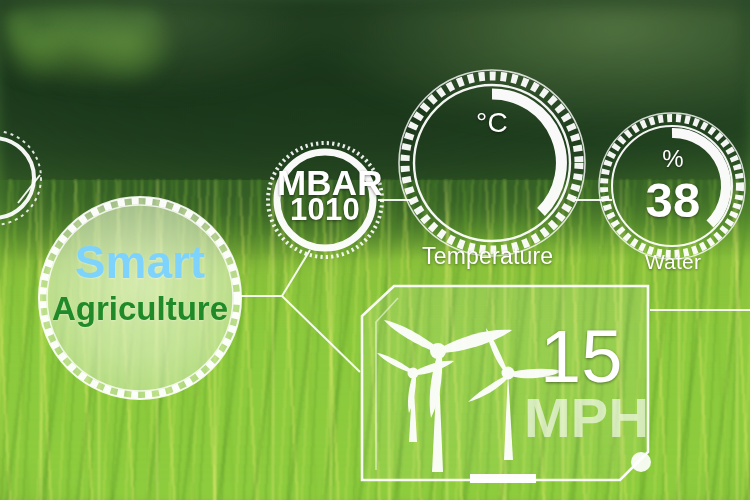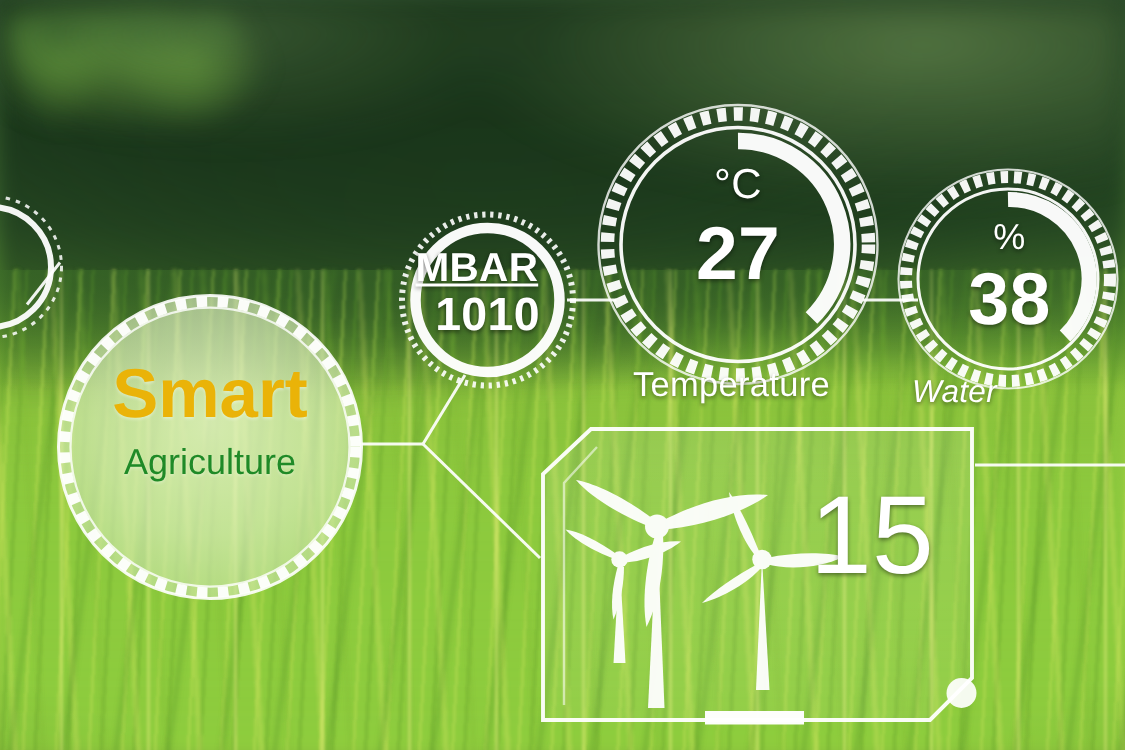--- a/index.html
+++ b/index.html
@@ -106,44 +106,44 @@
 
   
   .hud{position:absolute;inset:0;}
   .hud svg{position:absolute;inset:0;}
 
   
   .lbl{position:absolute;color:#fff;font-family:"Liberation Sans",sans-serif;
        text-shadow:0 1px 3px rgba(0,0,0,.45);letter-spacing:.2px;}
 
   
-  #mbar-unit{left:277px;top:163px;width:96px;text-align:left;font-size:27px;font-weight:700;text-decoration:underline;}
+  #mbar-unit{left:277px;top:163px;width:96px;text-align:center;font-size:35px;font-weight:700;}
   #mbar-val {left:277px;top:192px;width:96px;text-align:center;font-size:31px;font-weight:700;}
 
   
   #temp-unit{left:450px;top:107px;width:84px;text-align:center;font-size:28px;font-weight:400;}
   #temp-val {left:450px;top:140px;width:84px;text-align:center;font-size:50px;font-weight:700;}
   #temp-cap {left:422px;top:243px;width:156px;text-align:left;font-size:23px;font-weight:400;}
 
   
   #wat-unit{left:636px;top:145px;width:74px;text-align:center;font-size:24px;font-weight:400;}
   #wat-val {left:636px;top:172px;width:74px;text-align:center;font-size:49px;font-weight:700;}
-  #wat-cap {left:608px;top:250px;width:130px;font-size:21px;font-weight:400;font-style:italic;}
+  #wat-cap {left:608px;top:250px;width:130px;text-align:center;font-size:21px;font-weight:400;}
 
   
   #wind-val{left:540px;top:320px;width:130px;font-size:74px;font-weight:400;line-height:74px;}
   #wind-unit{left:524px;top:390px;width:160px;font-size:56px;font-weight:700;line-height:56px;
              color:rgba(255,255,255,.62);text-shadow:none;}
 
   
   #sa-title{position:absolute;left:40px;top:238px;width:200px;text-align:center;
-            font-size:46px;font-weight:700;line-height:48px;color:#eab308;
+            font-size:46px;font-weight:700;line-height:48px;color:#7dd3fc;
             text-shadow:0 1px 2px rgba(255,255,255,.35);}
   #sa-sub{position:absolute;left:34px;top:292px;width:212px;text-align:center;
-          font-size:24px;font-weight:400;line-height:34px;color:#1f8a27;
+          font-size:33px;font-weight:700;line-height:34px;color:#1f8a27;
           text-shadow:0 1px 2px rgba(255,255,255,.3);}
 </style>
 </head>
 <body>
 
 <div id="stage">
 
   <div class="bg bg-base"></div>
   <div class="bg bg-hill"></div>
   <div class="bg bg-canopy"></div>
@@ -252,25 +252,25 @@
           <path d="M 505 376 C 490 384 476 394 468 402 C 483 398 499 388 507 379 Z"></path>
         </g>
       </g>
     </svg>
   </div>
 
   <div class="lbl" id="mbar-unit">MBAR</div>
   <div class="lbl" id="mbar-val">1010</div>
 
   <div class="lbl" id="temp-unit">°C</div>
-  <div class="lbl" id="temp-val">27</div>
   <div class="lbl" id="temp-cap">Temperature</div>
 
   <div class="lbl" id="wat-unit">%</div>
   <div class="lbl" id="wat-val">38</div>
   <div class="lbl" id="wat-cap">Water</div>
 
   <div class="lbl" id="wind-val">15</div>
+  <div class="lbl" id="wind-unit">MPH</div>
 
   <div id="sa-title">Smart</div>
   <div id="sa-sub">Agriculture</div>
 
 </div>
 
 </body></html>

